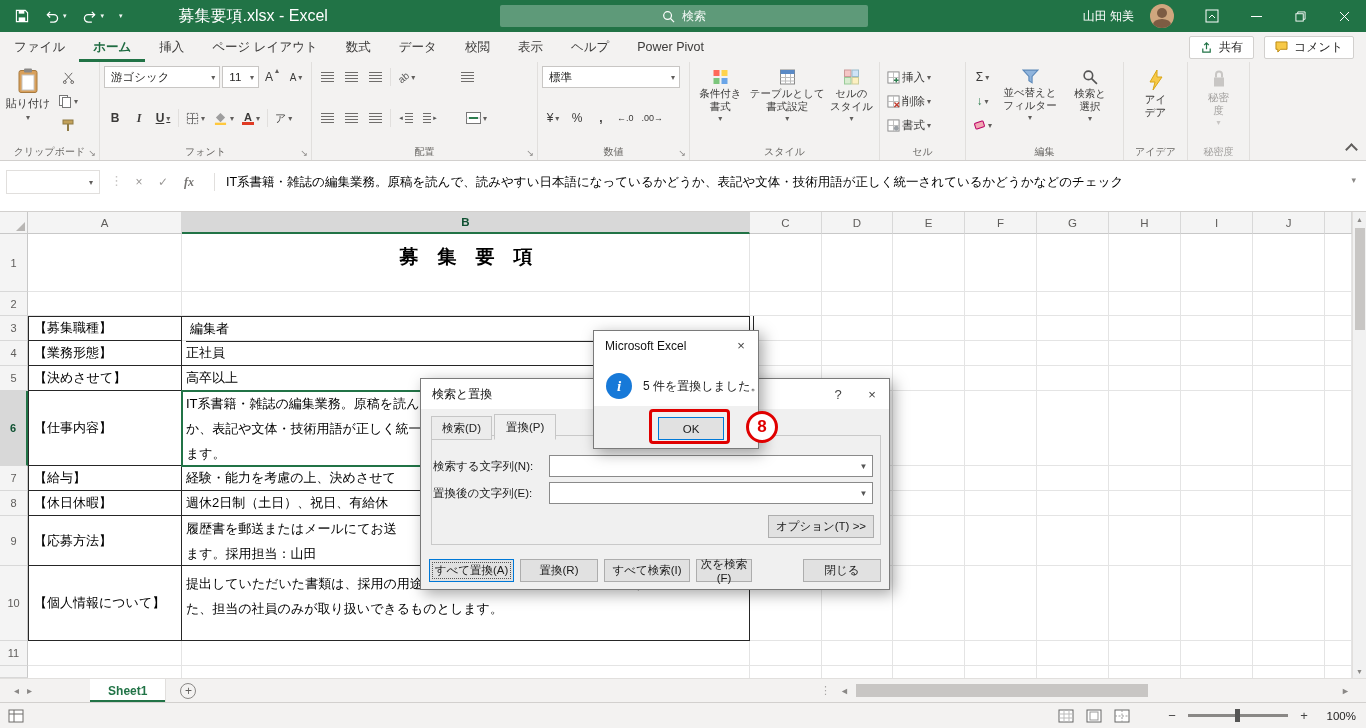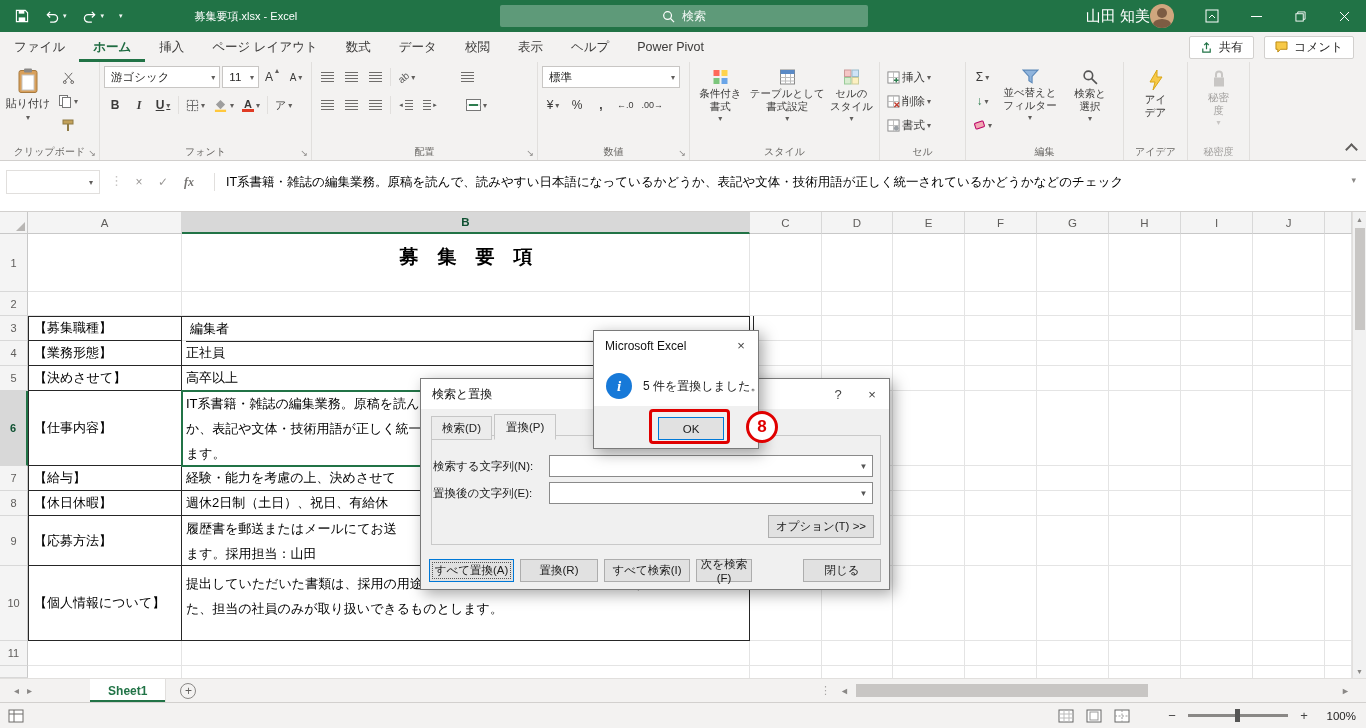--- a/index.html
+++ b/index.html
@@ -4,24 +4,24 @@
 <style>
 *{box-sizing:border-box;margin:0;padding:0}
 html,body{width:1366px;height:728px;overflow:hidden}
 body{font-family:"Liberation Sans","DejaVu Sans",sans-serif;font-size:12px;color:#252423;background:#fff;position:relative}
 svg{display:block}
 
 #titlebar{position:absolute;left:0;top:0;width:1366px;height:32px;background:#217346;color:#fff;display:flex;align-items:center;z-index:20}
 #qat{display:flex;align-items:center;gap:15px;margin-left:15px}
 .qbtn{display:flex;align-items:center;gap:3px}
 .qcaret{font-size:7px;opacity:.95}
-#doc-title{margin-left:72px;font-size:11px}
+#doc-title{margin-left:56px;font-size:16px}
 #tb-search{position:absolute;left:500px;top:5px;width:368px;height:22px;background:rgba(255,255,255,.28);border-radius:2px;display:flex;align-items:center;justify-content:center;gap:7px;color:#f4faf7;font-size:12px}
 #tb-right{position:absolute;right:0;top:0;height:32px;display:flex;align-items:center}
-#user-name{font-size:15px;margin-right:0}
+#user-name{font-size:12px;margin-right:16px}
 #avatar{width:24px;height:24px;border-radius:50%;background:#cfa67e;position:relative;overflow:hidden;margin-right:16px}
 #avatar::before{content:"";position:absolute;left:7px;top:4px;width:10px;height:10px;border-radius:50%;background:#7d5c43}
 #avatar::after{content:"";position:absolute;left:3px;top:15px;width:18px;height:11px;border-radius:50% 50% 0 0;background:#7d5c43}
 .win-btn{width:44px;height:32px;display:flex;align-items:center;justify-content:center;font-size:14px}
 
 #tabrow{position:absolute;left:0;top:32px;width:1366px;height:30px;background:#f3f2f1;display:flex;align-items:stretch}
 .rtab{padding:0 14px;display:flex;align-items:center;font-size:12.5px;color:#3b3a39}
 .rtab.active{color:#1e6b41;box-shadow:inset 0 -3px 0 #217346;font-weight:700}
 #tabrow-right{margin-left:auto;display:flex;align-items:center;gap:10px;padding-right:12px}
 .chip{display:flex;align-items:center;gap:6px;height:23px;padding:0 10px;background:#fff;border:1px solid #d2d0ce;border-radius:2px;font-size:12px;color:#252423}
@@ -29,21 +29,21 @@
 #ribbon{position:absolute;left:0;top:62px;width:1366px;height:99px;background:#f3f2f1;border-bottom:1px solid #d2d0ce;display:flex;z-index:10}
 .rgroup{position:relative;border-right:1px solid #e1dfdd;display:flex;flex-direction:column;flex:none}
 .rbody{flex:1;display:flex;align-items:flex-start;padding:4px 4px 0;gap:3px}
 .glabel{height:17px;font-size:10px;color:#696764;display:flex;align-items:center;justify-content:center;position:relative}
 .launcher{position:absolute;right:3px;bottom:2px;font-size:9px;color:#8a8886;line-height:1}
 .bigbtn{width:48px;display:flex;flex-direction:column;align-items:center;gap:2px;font-size:11px;padding-top:2px;color:#3b3a39}
 .minicol{display:flex;flex-direction:column;gap:2px}
 .mini{height:22px;min-width:22px;display:flex;align-items:center;justify-content:center;gap:2px;font-size:12px;color:#3b3a39;padding:0 3px}
 .combo{height:22px;background:#fff;border:1px solid #c8c6c4;display:flex;align-items:center;justify-content:space-between;font-size:11.5px;padding:0 4px 0 6px;color:#252423}
 .dd,.caret{font-size:8px;color:#605e5c}
-.rows{display:flex;flex-direction:column;gap:6px;width:100%}
+.rows{display:flex;flex-direction:column;gap:19px;width:100%}
 .rowflex{display:flex;align-items:center;gap:2px}
 .vsep{width:1px;align-self:stretch;background:#e1dfdd;margin:2px 2px}
 .vbtn{display:flex;flex-direction:column;align-items:center;gap:2px;font-size:10.5px;line-height:1.2;text-align:center;padding-top:3px;color:#3b3a39}
 .vbtn .lbl{white-space:pre-line}
 .il{width:13px;height:10px;background:repeating-linear-gradient(to bottom,#6f6d6b 0 1px,transparent 1px 3px)}
 .bold-g{font-weight:800}
 .ital-g{font-style:italic;font-family:"Liberation Serif",serif;font-weight:700}
 .und-g{text-decoration:underline;font-weight:600}
 .fcolor{display:flex;flex-direction:column;align-items:center;line-height:10px;font-weight:700;font-size:11px}
 .fcolor i{width:12px;height:3px;background:#e03b24;display:block}

